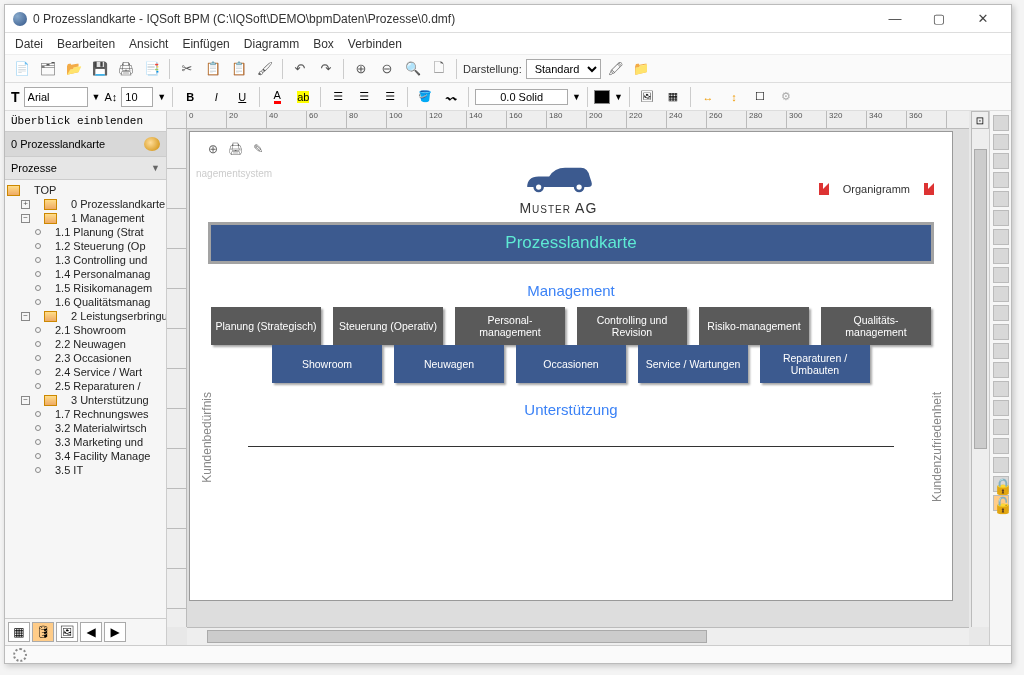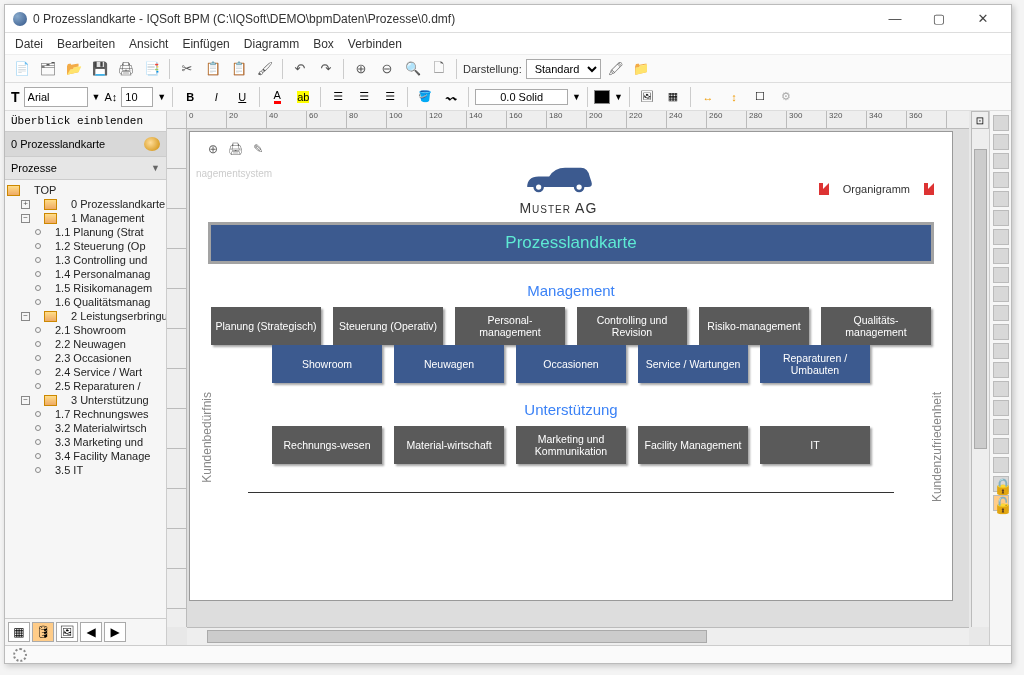--- a/index.html
+++ b/index.html
@@ -356,27 +356,20 @@
 
           <div class="box-row">
             <div class="box blue">Showroom</div>
             <div class="box blue">Neuwagen</div>
             <div class="box blue">Occasionen</div>
             <div class="box blue">Service / Wartungen</div>
             <div class="box blue">Reparaturen / Umbauten</div>
           </div>
 
           <div class="section-title">Unterstützung</div>
-          <div class="box-row">
-            <div class="box grey">Rechnungs-wesen</div>
-            <div class="box grey">Material-wirtschaft</div>
-            <div class="box grey">Marketing und Kommunikation</div>
-            <div class="box grey">Facility Management</div>
-            <div class="box grey">IT</div>
-          </div>
 
           <div class="footer-line"></div>
 
           <div class="vert-left">Kundenbedürfnis</div>
           <div class="vert-right">Kundenzufriedenheit</div>
         </div>
       </div>
 
       <div class="scrollbar-v">
           <div class="sb-thumb-v"></div>

